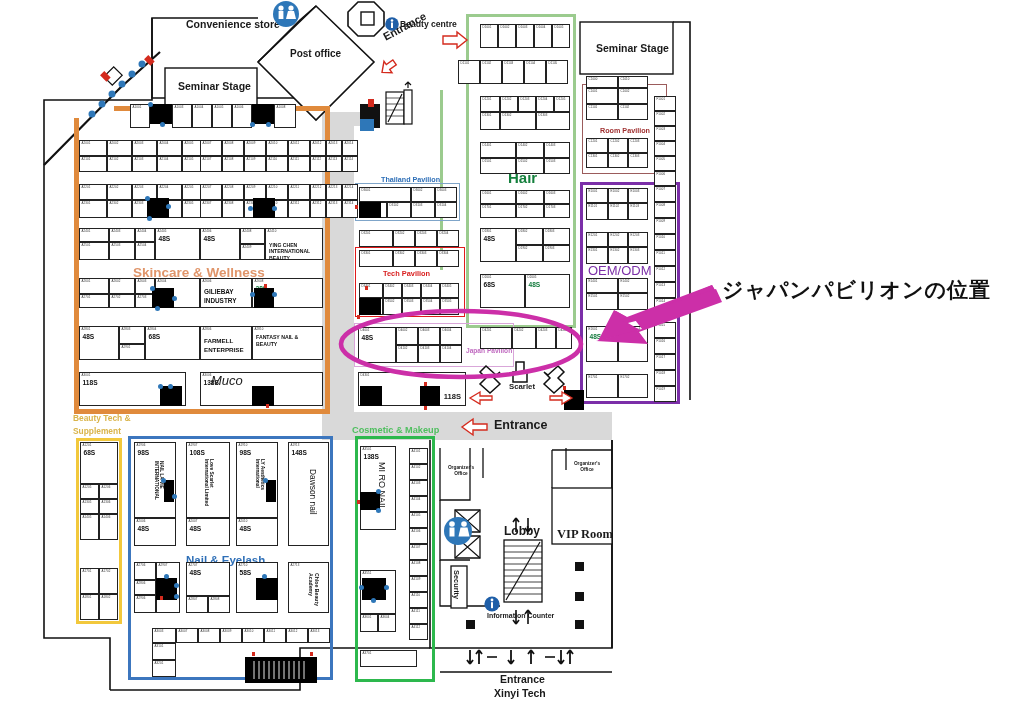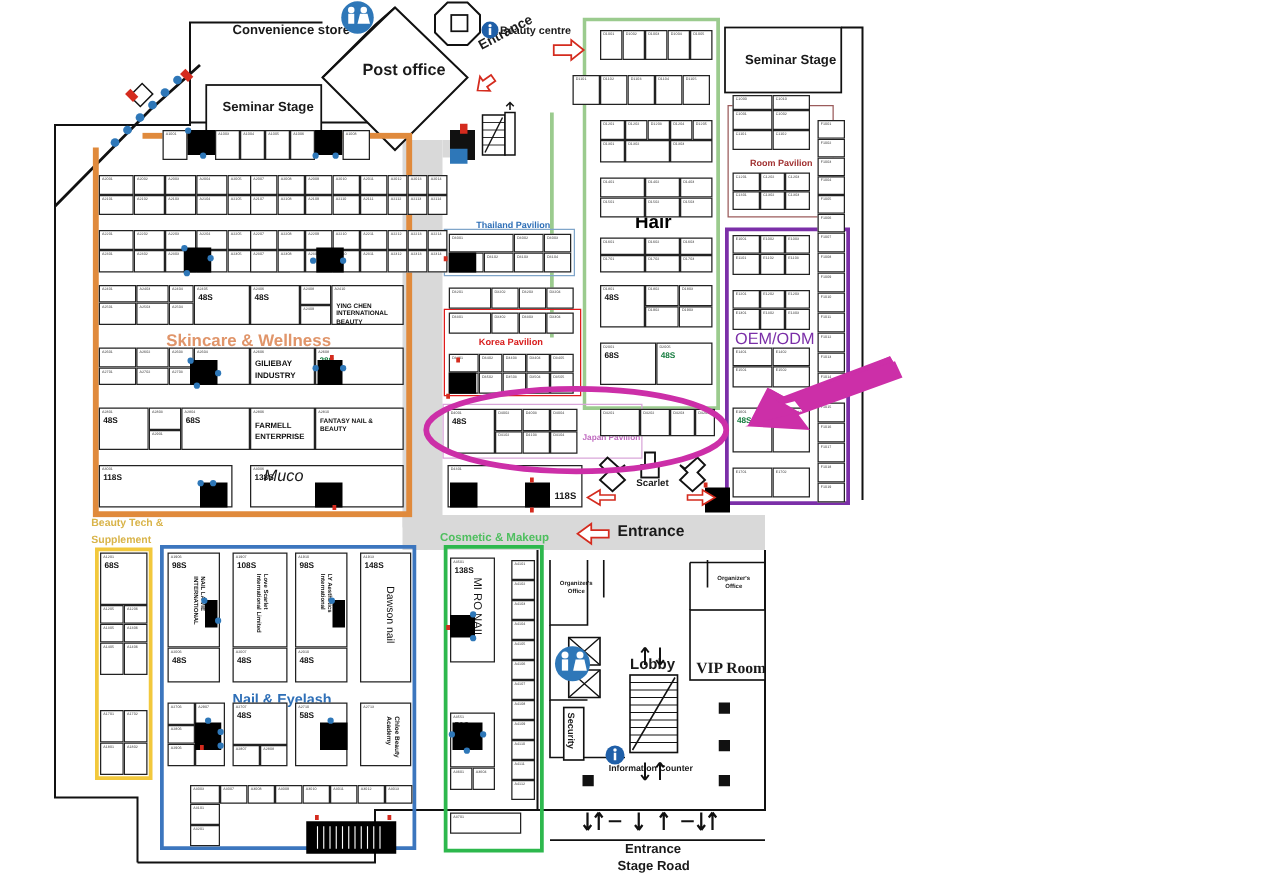--- a/index.html
+++ b/index.html
@@ -112,27 +112,27 @@
 
   <div class="zone" style="left:128px;top:436px;width:205px;height:244px;border:3.6px solid #3C76BE;"></div>
   <div class="zlabel" style="left:186px;top:554px;font-size:11.5px;color:#2E6FB7;">Nail &amp; Eyelash</div>
 
   <div class="zone" style="left:355px;top:436px;width:80px;height:246px;border:3.6px solid #2DB84D;"></div>
   <div class="zlabel" style="left:352px;top:425px;font-size:9.2px;color:#4FBF5F;">Cosmetic &amp; Makeup</div>
 
   <div class="zone" style="left:466px;top:14px;width:110px;height:314px;border:3.6px solid #9BCB8E;
               clip-path:polygon(0 0,100% 0,100% 100%,0 100%,0 170px,0 170px);"></div>
   <div class="zone" style="left:440px;top:90px;width:28px;height:180px;border-left:3.6px solid #9BCB8E;"></div>
-  <div class="zlabel" style="left:508px;top:169px;font-size:15px;color:#000000;">Hair</div>
+  <div class="zlabel" style="left:508px;top:169px;font-size:15px;color:#15803d;">Hair</div>
 
   <div class="zone" style="left:355px;top:183px;width:105px;height:38px;border:1.8px solid #7FA5C9;"></div>
   <div class="zlabel" style="left:381px;top:175px;font-size:7.2px;color:#2E6FB7;">Thailand Pavilion</div>
 
   <div class="zone" style="left:355px;top:247px;width:110px;height:70px;border:1.8px solid #E01B1B;"></div>
-  <div class="zlabel" style="left:383px;top:269px;font-size:7.4px;color:#D81E1E;">Korea Pavilion</div>
+  <div class="zlabel" style="left:383px;top:269px;font-size:7.4px;color:#D81E1E;">Tech Pavilion</div>
 
   <div class="zone" style="left:582px;top:84px;width:85px;height:90px;border:1.6px solid #9B5B5B;"></div>
   <div class="zlabel" style="left:600px;top:126px;font-size:7.2px;color:#A03030;">Room Pavilion</div>
 
   <div class="zone" style="left:580px;top:182px;width:100px;height:222px;border:3.4px solid #7B2FA8;"></div>
   <div class="zlabel" style="left:588px;top:263px;font-size:13px;color:#7B2FA8;font-weight:normal;">OEM/ODM</div>
 
   <div class="zone" style="left:354px;top:323px;width:160px;height:44px;border:1.4px solid #D9A6D9;"></div>
   <div class="zlabel" style="left:466px;top:347px;font-size:6.6px;color:#C06BC0;">Japan Pavilion</div>
 
@@ -1102,36 +1102,36 @@
     </div>
 
   <div class="cell" style="left:586px;top:76px;width:32px;height:12px;">
     <span class="code">C1000</span>
     </div>
   <div class="cell" style="left:618px;top:76px;width:30px;height:12px;">
     <span class="code">C1010</span>
     </div>
 
   <div class="rlabel" style="left:186px;top:18px;font-size:10.5px;">Convenience store</div>
-  <div class="rlabel" style="left:290px;top:48px;font-size:13px;">Post office</div>
+  <div class="rlabel" style="left:290px;top:48px;font-size:10px;">Post office</div>
   <div class="rlabel" style="left:178px;top:80px;font-size:10.5px;">Seminar Stage</div>
   <div class="rlabel" style="left:596px;top:42px;font-size:10.5px;">Seminar Stage</div>
   <div class="rlabel" style="left:400px;top:19px;font-size:8.6px;">Beauty centre</div>
   <div class="rlabel" style="left:504px;top:524px;font-size:12px;">Lobby</div>
   <div class="rlabel" style="left:557px;top:527px;font-size:12.5px;font-family:'Liberation Serif',serif;">VIP Room</div>
   <div class="rlabel" style="left:444px;top:465px;font-size:4.8px;line-height:1.3;white-space:normal;width:34px;text-align:center;">Organizer's Office</div>
   <div class="rlabel" style="left:570px;top:461px;font-size:4.8px;line-height:1.3;white-space:normal;width:34px;text-align:center;">Organizer's Office</div>
   <div class="rlabel" style="left:452px;top:570px;font-size:7.4px;writing-mode:vertical-rl;">Security</div>
   <div class="rlabel" style="left:487px;top:612px;font-size:7px;">Information Counter</div>
   <div class="rlabel" style="left:509px;top:382px;font-size:7.8px;">Scarlet</div>
 
   <div class="rlabel" style="left:381px;top:32px;font-size:11px;transform:rotate(-28deg);transform-origin:left top;">Entrance</div>
   <div class="rlabel" style="left:494px;top:418px;font-size:12.5px;">Entrance</div>
   <div class="rlabel" style="left:500px;top:673px;font-size:10.5px;">Entrance</div>
-  <div class="rlabel" style="left:494px;top:687px;font-size:10.5px;">Stage Road</div>
+  <div class="rlabel" style="left:494px;top:687px;font-size:10.5px;">Xinyi Tech</div>
 
   <svg class="ov" viewBox="0 0 1019 703">
 
     <circle cx="286" cy="14" r="13" fill="#2E77B8"></circle>
     <circle cx="281" cy="8" r="2.6" fill="#fff"></circle>
       <rect x="278.6" y="11" width="4.8" height="8" fill="#fff"></rect>
     <circle cx="291" cy="8" r="2.6" fill="#fff"></circle>
       <path d="M288,11 L294,11 L296,19 L286,19 Z" fill="#fff"></path>
 
     <circle cx="458" cy="531" r="14" fill="#2E77B8"></circle>
@@ -1203,14 +1203,15 @@
   </svg>
 
   <svg class="ov" viewBox="0 0 1019 703">
     <ellipse cx="461" cy="344" rx="120" ry="33" fill="none" stroke="#CC2FA8" stroke-width="4.6"></ellipse>
     <g>
       <path d="M720,299 L628,323 L640,330 L600,340 L616,311 L627,317 L712,285 Z" fill="#CC2FA8"></path>
       <path d="M716,292 L620,320 L638,331 L598,341 L614,310 L632,320 L712,285 Z" fill="#CC2FA8"></path>
       <path d="M596,341 L642,329 L632,316 L716,289 L722,302 L639,332 L648,344 Z" fill="#CC2FA8"></path>
     </g>
   </svg>
+  <div class="jp" style="left:722px;top:276px;">ジャパンパビリオンの位置</div>
 
 </div>
 
 </body></html>

